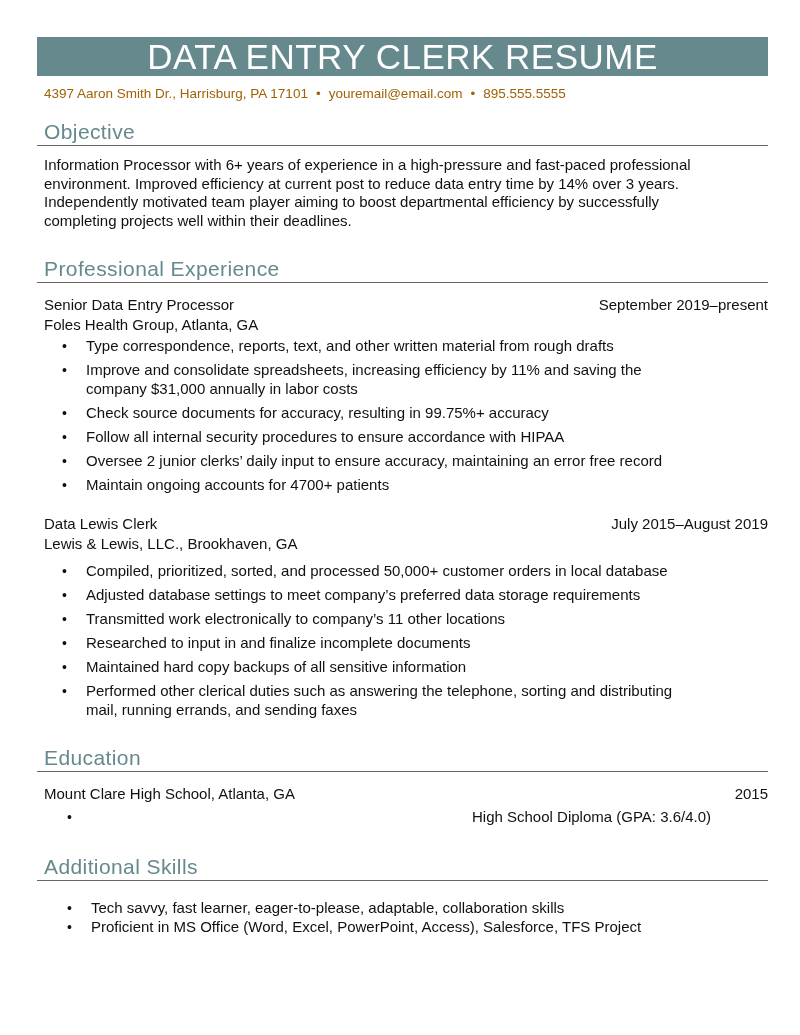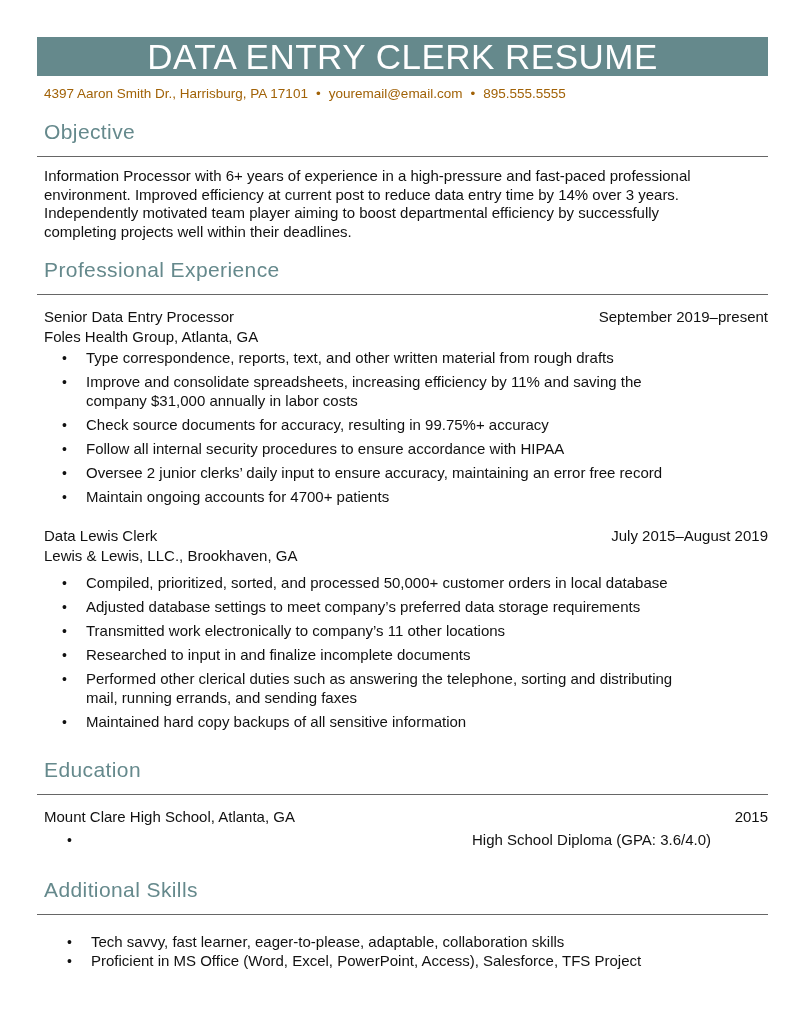--- a/index.html
+++ b/index.html
@@ -10,21 +10,21 @@
   }
   .page { position: absolute; left: 37px; top: 37px; width: 731px; }
   .banner {
     background: #65898c; height: 39px; display: flex; align-items: center; justify-content: center;
     color: #ffffff; font-size: 35px; letter-spacing: 0.5px; line-height: 39px;
   }
   .contact { font-size: 13.5px; margin-top: 10px; padding-left: 7px; color: #a16207; }
   .contact .sep { margin: 0 8px; }
   .section-title {
     color: #65898c; font-size: 21px; letter-spacing: 0.4px;
-    padding-left: 7px; border-bottom: 1.5px solid #666; line-height: 25px; padding-bottom: 12px;
+    padding-left: 7px; border-bottom: 1.5px solid #666; line-height: 25px; padding-bottom: 1px;
   }
   .para { font-size: 15px; line-height: 18.5px; padding-left: 7px; margin-top: 12px; width: 690px; }
   .job-head { display: flex; justify-content: space-between; font-size: 15px; line-height: 20px; padding-left: 7px; }
   .job-sub { font-size: 15px; line-height: 20px; padding-left: 7px; }
   ul.bullets { list-style: none; margin: 2px 0 0 0; padding: 0 0 0 25px; }
   ul.bullets li { position: relative; padding-left: 24px; font-size: 15px; line-height: 18.5px; margin-bottom: 5.5px; width: 620px; }
   ul.bullets li::before { content: "•"; position: absolute; left: 0; top: 0; font-size: 14px; }
   ul.tight li { margin-bottom: 1px; }
 </style>
 </head>
@@ -37,21 +37,21 @@
 
   <div class="contact">
     <span>4397 Aaron Smith Dr., Harrisburg, PA 17101</span><span class="sep">•</span><span>youremail@email.com</span><span class="sep">•</span><span>895.555.5555</span>
   </div>
 
   <div style="margin-top:18px;">
     <div class="section-title">Objective</div>
     <div class="para" style="margin-top:10px;">Information Processor with 6+ years of experience in a high-pressure and fast-paced professional environment. Improved efficiency at current post to reduce data entry time by 14% over 3 years. Independently motivated team player aiming to boost departmental efficiency by successfully completing projects well within their deadlines.</div>
   </div>
 
-  <div style="margin-top:16px;">
+  <div style="margin-top:26px;">
     <div class="section-title">Professional Experience</div>
 
     <div style="margin-top:12px;">
       <div class="job-head">
         <span>Senior Data Entry Processor</span>
         <span>September 2019–present</span>
       </div>
       <div class="job-sub">Foles Health Group, Atlanta, GA</div>
       <ul class="bullets">
         <li>Type correspondence, reports, text, and other written material from rough drafts</li>
@@ -67,22 +67,22 @@
       <div class="job-head">
         <span>Data Lewis Clerk</span>
         <span>July 2015–August 2019</span>
       </div>
       <div class="job-sub">Lewis &amp; Lewis, LLC., Brookhaven, GA</div>
       <ul class="bullets" style="margin-top:8px;">
         <li>Compiled, prioritized, sorted, and processed 50,000+ customer orders in local database</li>
         <li>Adjusted database settings to meet company’s preferred data storage requirements</li>
         <li>Transmitted work electronically to company’s 11 other locations</li>
         <li>Researched to input in and finalize incomplete documents</li>
+        <li>Maintained hard copy backups of all sensitive information</li>
         <li>Performed other clerical duties such as answering the telephone, sorting and distributing mail, running errands, and sending faxes</li>
-        <li>Maintained hard copy backups of all sensitive information</li>
       </ul>
     </div>
   </div>
 
   <div style="margin-top:26px;">
     <div class="section-title">Education</div>
     <div class="job-head" style="margin-top:12px;">
       <span>Mount Clare High School, Atlanta, GA</span>
       <span>2015</span>
     </div>

